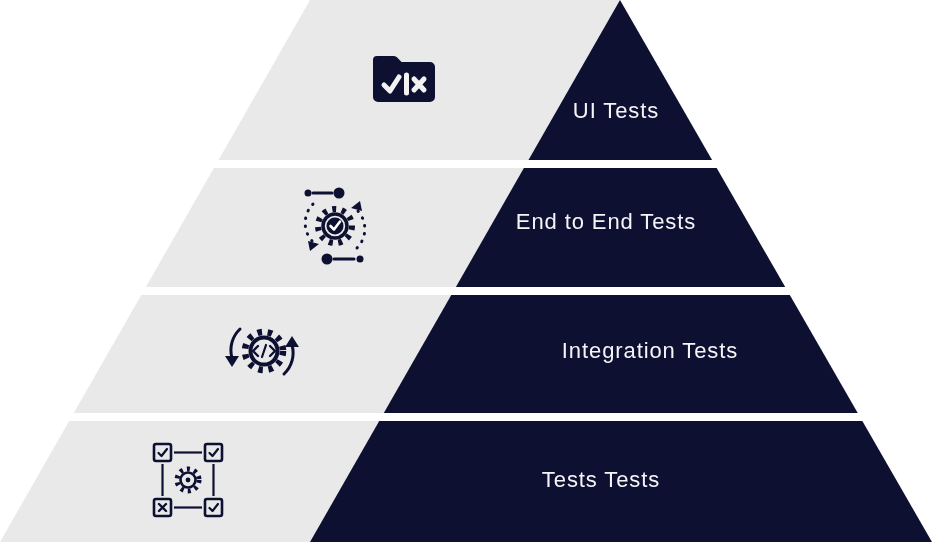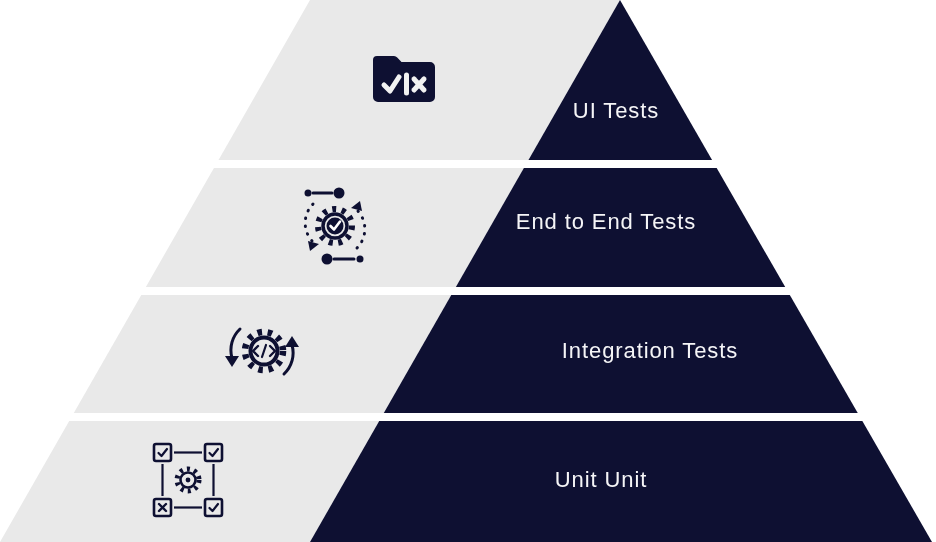--- a/index.html
+++ b/index.html
@@ -100,15 +100,15 @@
       <polyline points="61.5,70 64.5,73 70,66" fill="none" stroke="currentColor" stroke-width="2.2" stroke-linecap="round" stroke-linejoin="round"></polyline>
       <circle cx="40" cy="42" r="11" fill="none" stroke="currentColor" stroke-width="5" stroke-dasharray="3 4.2"></circle>
       <circle cx="40" cy="42" r="7.5" fill="none" stroke="currentColor" stroke-width="2.6"></circle>
       <circle cx="40" cy="42" r="2.4" fill="currentColor"></circle>
     </svg>
   </div>
 
   <div class="level-label" style="left:616px; top:111px;">UI Tests</div>
   <div class="level-label" style="left:606px; top:222px;">End to End Tests</div>
   <div class="level-label" style="left:602px; top:351px;margin-left:48px;">Integration Tests</div>
-  <div class="level-label" style="left:601px; top:480px;">Unit Unit</div>
+  <div class="level-label" style="left:601px; top:480px;">Tests Tests</div>
 
 </div>
 
 </body></html>

